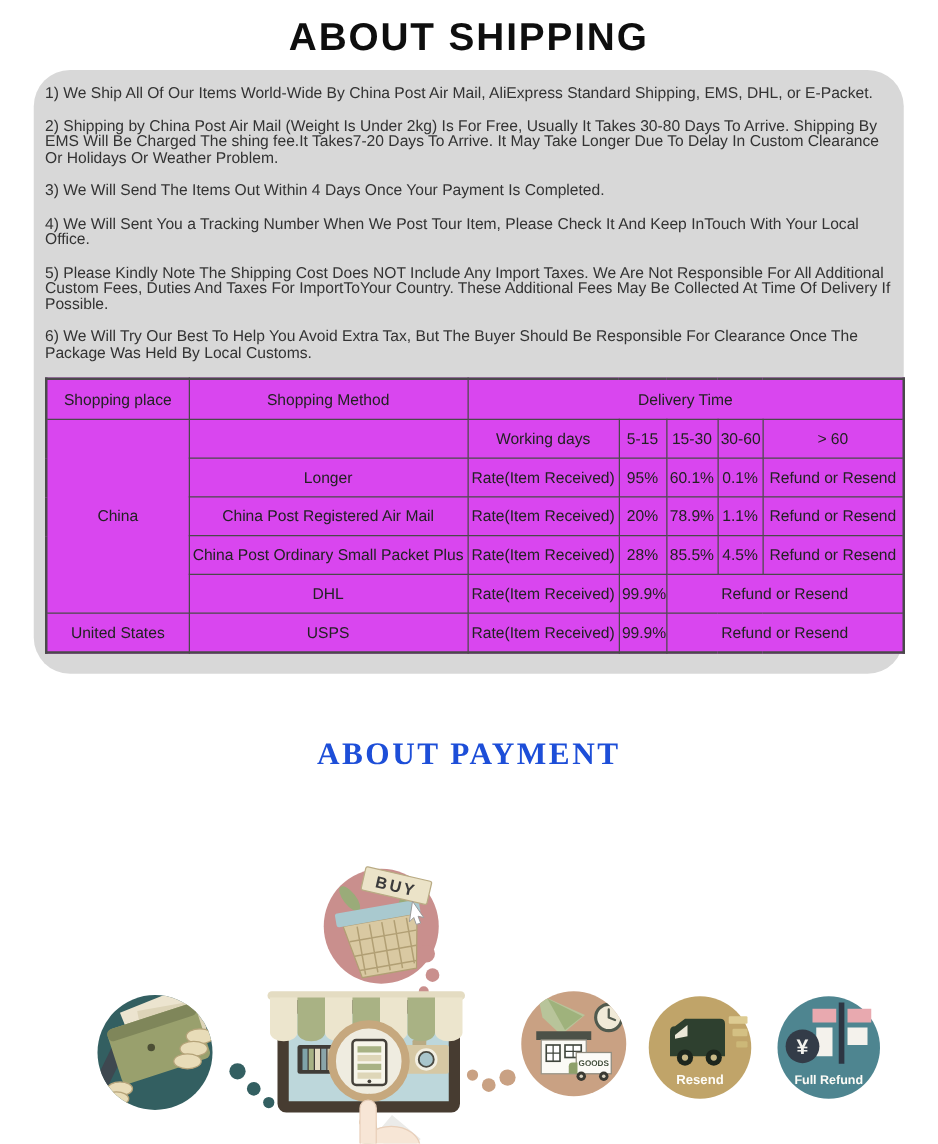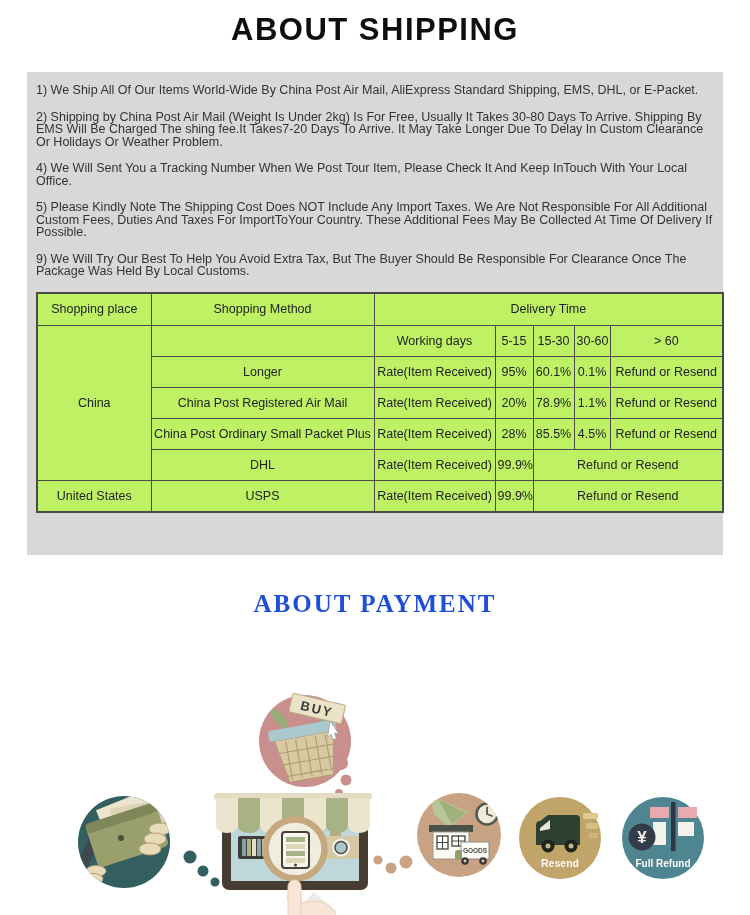--- a/index.html
+++ b/index.html
@@ -4,29 +4,29 @@
 <style>
   html,body{margin:0;padding:0;background:#ffffff;}
   body{width:750px;height:915px;font-family:"Liberation Sans", sans-serif;overflow:hidden;}
   .page{position:relative;width:750px;height:717px;background:#fff;}
 
   .shipping-title{
     position:absolute;top:12px;left:0;width:750px;text-align:center;
     font-size:31px;font-weight:bold;letter-spacing:1.5px;color:#0e0e0e;
   }
   .ship-panel{
-    position:absolute;left:27px;top:72px;width:696px;height:483px;
-    background:#d8d8d8;box-sizing:border-box;padding:12px 9px 0 9px;
+    position:absolute;left:27px;top:56px;width:696px;height:483px;
+    background:#d8d8d8;box-sizing:border-box;padding:12px 9px 0 9px;border-radius:29px;
   }
   .ship-panel p{
     margin:0 0 14px 0;font-size:12.5px;line-height:12.5px;color:#333;
   }
   table.ship-table{
     border-collapse:collapse;width:686px;margin:5px auto 0 auto;
-    border:2px solid #4a4a4a;background:#bef264;table-layout:fixed;
+    border:2px solid #4a4a4a;background:#d946ef;table-layout:fixed;
   }
   table.ship-table th, table.ship-table td{
     border:1px solid #4a4a4a;font-size:12.5px;font-weight:normal;color:#222;
     text-align:center;vertical-align:middle;padding:0 2px;height:30px;
     white-space:nowrap;overflow:hidden;
   }
   table.ship-table tr.hdr th{height:31px;}
 
   .payment-title{
     position:absolute;top:590px;left:0;width:750px;text-align:center;
@@ -42,23 +42,24 @@
 </head>
 <body>
 
 <div class="page">
 
   <div class="shipping-title">ABOUT SHIPPING</div>
 
   <div class="ship-panel">
     <p>1) We Ship All Of Our Items World-Wide By China Post Air Mail, AliExpress Standard Shipping, EMS, DHL, or E-Packet.</p>
     <p>2) Shipping by China Post Air Mail (Weight Is Under 2kg) Is For Free, Usually It Takes 30-80 Days To Arrive. Shipping By EMS Will Be Charged The shing fee.It Takes7-20 Days To Arrive. It May Take Longer Due To Delay In Custom Clearance Or Holidays Or Weather Problem.</p>
+    <p>3) We Will Send The Items Out Within 4 Days Once Your Payment Is Completed.</p>
     <p>4) We Will Sent You a Tracking Number When We Post Tour Item, Please Check It And Keep InTouch With Your Local Office.</p>
     <p>5) Please Kindly Note The Shipping Cost Does NOT Include Any Import Taxes. We Are Not Responsible For All Additional Custom Fees, Duties And Taxes For ImportToYour Country. These Additional Fees May Be Collected At Time Of Delivery If Possible.</p>
-    <p>9) We Will Try Our Best To Help You Avoid Extra Tax, But The Buyer Should Be Responsible For Clearance Once The Package Was Held By Local Customs.</p>
+    <p>6) We Will Try Our Best To Help You Avoid Extra Tax, But The Buyer Should Be Responsible For Clearance Once The Package Was Held By Local Customs.</p>
 
     <table class="ship-table">
       <colgroup>
         <col style="width:114px">
           <col style="width:223px">
           <col style="width:121px">
         <col style="width:38px">
           <col style="width:41px">
           <col style="width:36px">
           <col style="width:113px">

